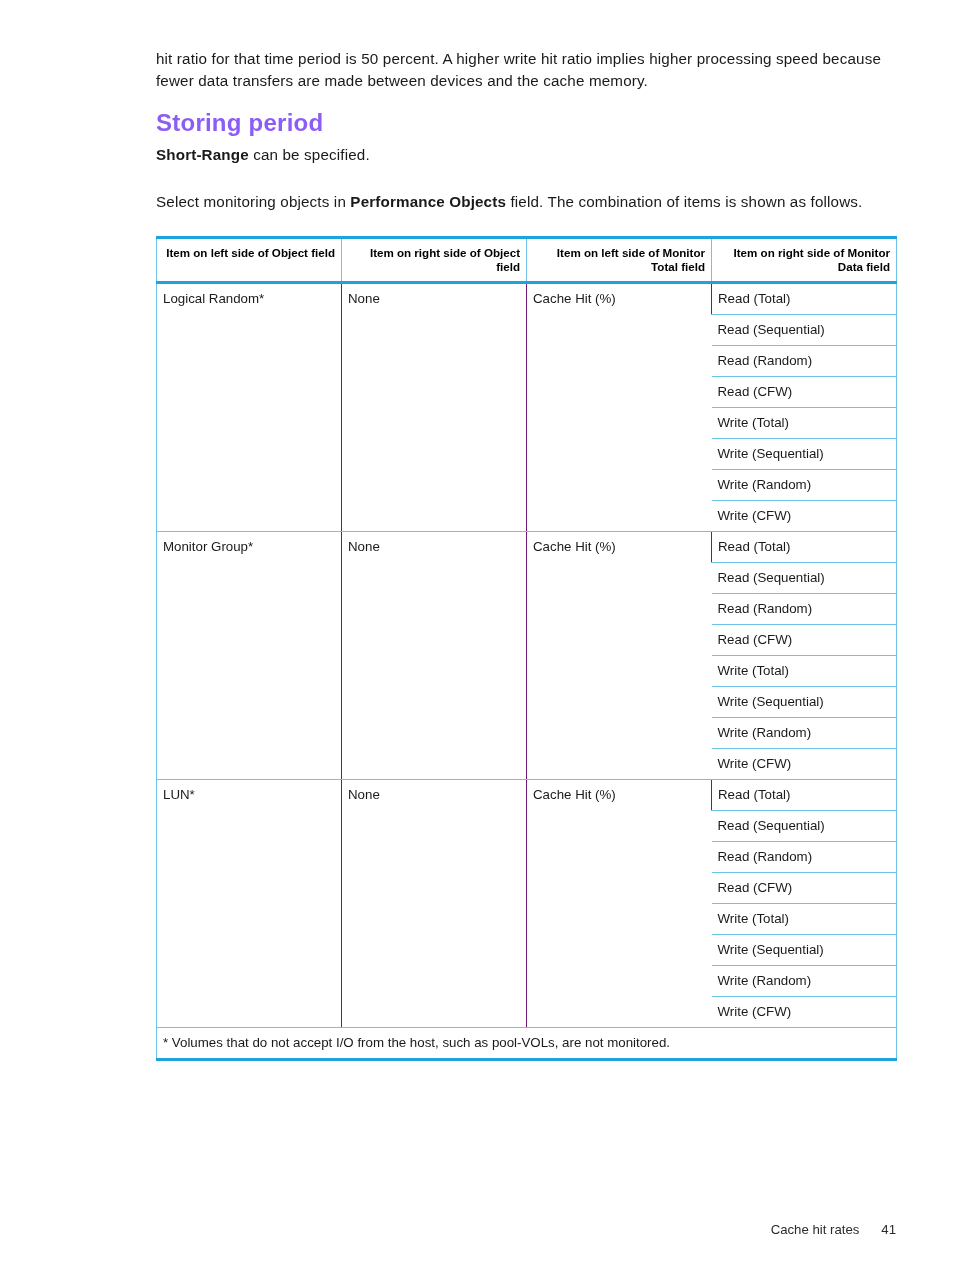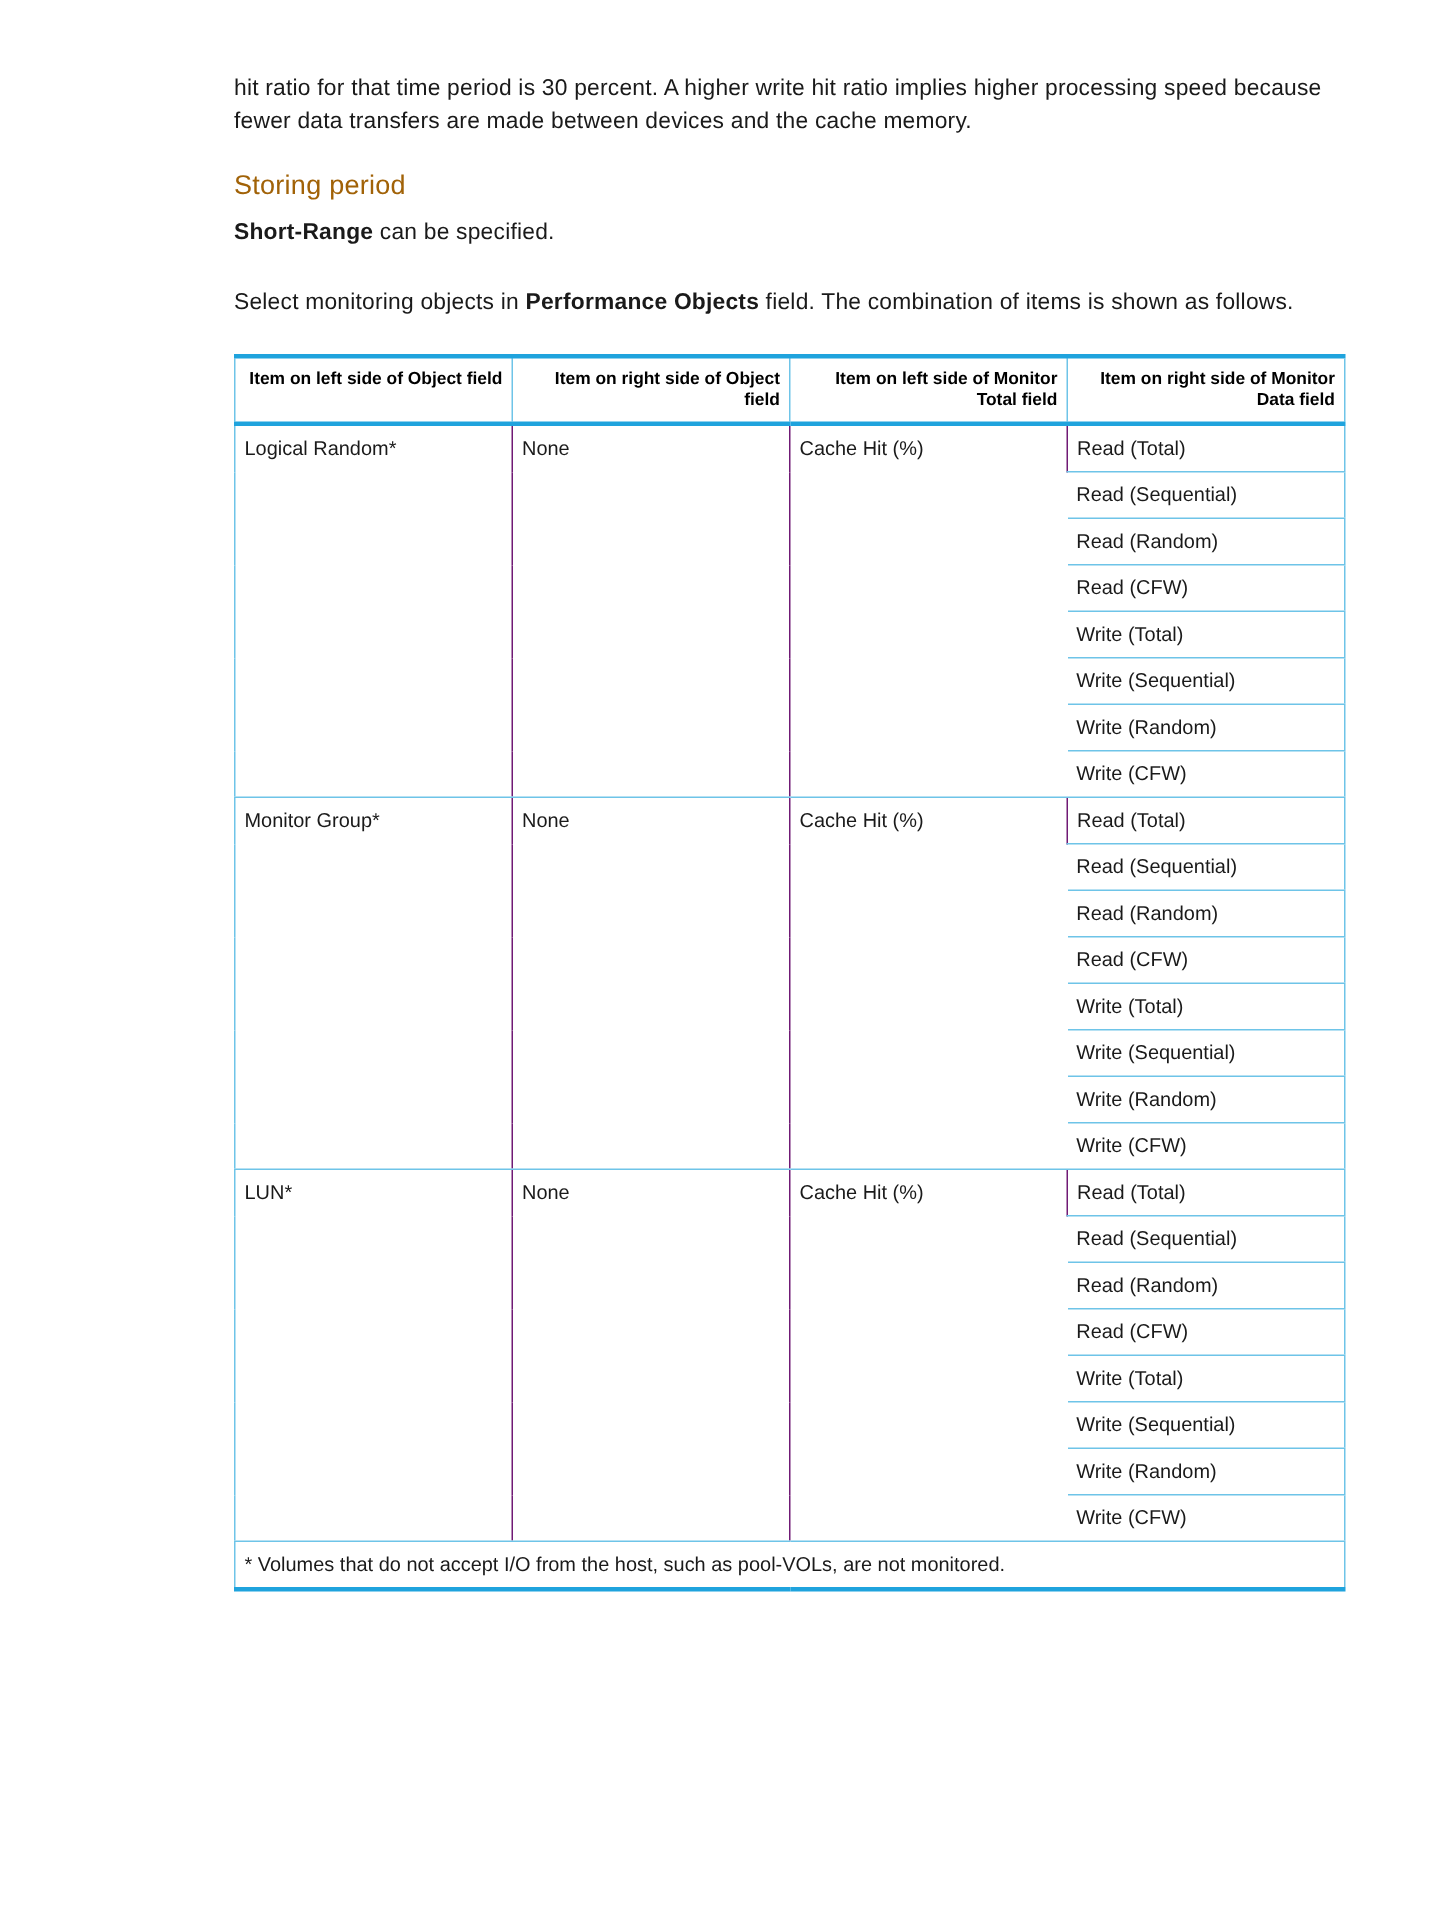--- a/index.html
+++ b/index.html
@@ -32,23 +32,23 @@
 
   p.body-text {
     font-size: 15.2px;
     line-height: 21.5px;
     margin: 0 0 0 0;
     color: #1a1a1a;
     letter-spacing: 0.01em;
   }
 
   h2.section-heading {
-    color: #a16207;
-    font-size: 18px;
-    font-weight: 400;
+    color: #8b5cf6;
+    font-size: 24px;
+    font-weight: 700;
     line-height: 24px;
     margin: 0;
     letter-spacing: 0.01em;
   }
 
   .spacer-a { height: 20px; }
   .spacer-b { height: 9px; }
   .spacer-c { height: 16px; }
   .spacer-d { height: 9px; }
   .spacer-e { height: 24px; }
@@ -134,21 +134,21 @@
   }
   .footer .fnum { display: inline-block; margin-left: 22px; }
 </style>
 </head>
 <body>
 
 <div class="page">
 
   <div class="content">
 
-    <p class="body-text">hit ratio for that time period is 30 percent. A higher write hit ratio implies higher processing speed because fewer data transfers are made between devices and the cache memory.</p>
+    <p class="body-text">hit ratio for that time period is 50 percent. A higher write hit ratio implies higher processing speed because fewer data transfers are made between devices and the cache memory.</p>
 
     <div class="spacer-a"></div>
 
     <h2 class="section-heading">Storing period</h2>
 
     <div class="spacer-b"></div>
 
     <p class="body-text"><span class="strong">Short-Range</span><span> can be specified.</span></p>
 
     <div class="spacer-c"></div>
@@ -263,14 +263,17 @@
 
         <tr>
           <td class="footnote-cell" colspan="4">* Volumes that do not accept I/O from the host, such as pool-VOLs, are not monitored.</td>
         </tr>
 
       </tbody>
     </table>
 
   </div>
 
+  <div class="footer">
+    <span>Cache hit rates</span><span class="fnum">41</span>
+  </div>
 
 </div>
 
 </body></html>

